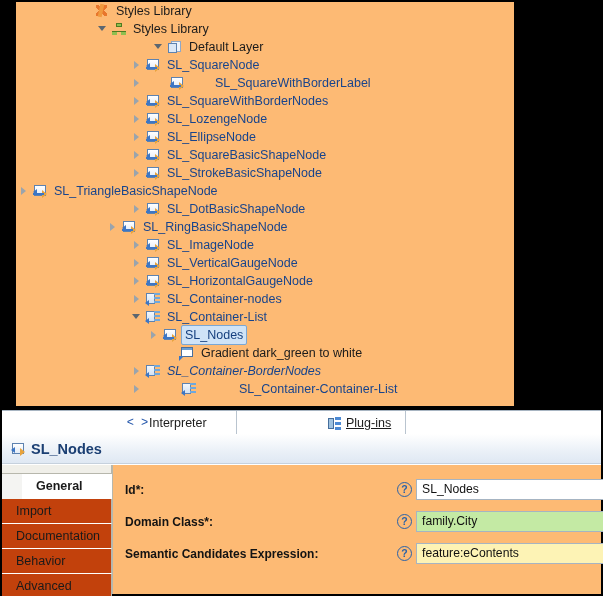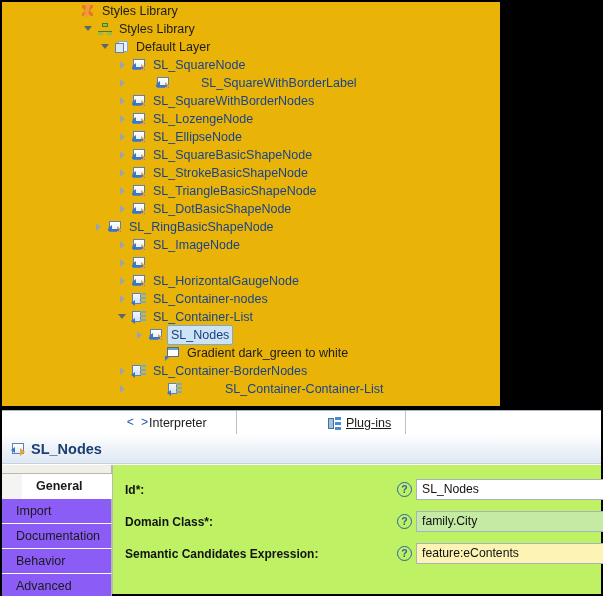--- a/index.html
+++ b/index.html
@@ -18,24 +18,24 @@
     position: absolute;
     left: 0; top: 0;
     width: 603px; height: 596px;
     background: #000;
     overflow: hidden;
   }
 
   
   #tree-panel {
     position: absolute;
-    left: 2px; top: 2px;
+    left: 16px; top: 2px;
     width: 498px;
     height: 404px;
-    background: #eab308;
+    background: #fdba74;
     overflow: hidden;
   }
 
   .tree-row {
     position: relative;
     height: 18px;
     line-height: 18px;
     white-space: nowrap;
     font-size: 12.5px;
     color: #000000;
@@ -399,21 +399,21 @@
     background: #f4f4f2;
     border-right: 1px solid #b7b7ac;
   }
   .side-tab {
     height: 25px;
     line-height: 25px;
     padding-left: 14px;
     font-size: 12.5px;
     color: #1a1a1a;
     box-sizing: border-box;
-    background: #8b5cf6;
+    background: #c2410c;
     border-bottom: 1px solid #ffffff;
     border-right: 1px solid #b7b7ac;
     white-space: nowrap;
   }
   .side-tab.active {
     background: #ffffff;
     font-weight: bold;
     border-right: 1px solid #ffffff;
     margin-left: 20px;
   }
@@ -422,21 +422,21 @@
     background: #f0efe9;
     border-bottom: 1px solid #b7b7ac;
     border-right: 1px solid #b7b7ac;
   }
 
   #form {
     position: absolute;
     left: 111px; top: 0;
     right: 0;
     height: 129px;
-    background: #bef264;
+    background: #fdba74;
   }
   .form-row {
     position: absolute;
     left: 0;
     width: 492px;
     height: 22px;
     display: flex;
     align-items: center;
   }
   .form-label {
@@ -489,21 +489,21 @@
       <div class="tree-row" style="padding-left: 62px;">
         <span class="twisty "></span>
         <span class="ticon ic-styles-root"></span>
         <span class="tlabel">Styles Library</span>
       </div>
       <div class="tree-row" style="padding-left: 79px;">
         <span class="twisty expanded"></span>
         <span class="ticon ic-viewpoint"></span>
         <span class="tlabel">Styles Library</span>
       </div>
-      <div class="tree-row" style="padding-left: 96px;">
+      <div class="tree-row" style="padding-left: 96px; margin-left: 39px;">
         <span class="twisty expanded"></span>
         <span class="ticon ic-layer"></span>
         <span class="tlabel">Default Layer</span>
       </div>
       <div class="tree-row" style="padding-left: 113px;">
         <span class="twisty collapsed"></span>
         <span class="ticon ic-node">
           <i class="arrowtail"></i>
           <i class="arrowhead"></i>
         </span>
@@ -550,21 +550,21 @@
         <span class="tlabel blue">SL_SquareBasicShapeNode</span>
       </div>
       <div class="tree-row" style="padding-left: 113px;">
         <span class="twisty collapsed"></span>
         <span class="ticon ic-node">
           <i class="arrowtail"></i>
           <i class="arrowhead"></i>
         </span>
         <span class="tlabel blue">SL_StrokeBasicShapeNode</span>
       </div>
-      <div class="tree-row" style="padding-left: 113px; text-align: right;">
+      <div class="tree-row" style=" text-align: right;">
         <span class="twisty collapsed"></span>
         <span class="ticon ic-node">
           <i class="arrowtail"></i>
           <i class="arrowhead"></i>
         </span>
         <span class="tlabel blue">SL_TriangleBasicShapeNode</span>
       </div>
       <div class="tree-row" style="padding-left: 113px;">
         <span class="twisty collapsed"></span>
         <span class="ticon ic-node">
@@ -588,20 +588,21 @@
           <i class="arrowhead"></i>
         </span>
         <span class="tlabel blue">SL_ImageNode</span>
       </div>
       <div class="tree-row" style="padding-left: 113px;">
         <span class="twisty collapsed"></span>
         <span class="ticon ic-node">
           <i class="arrowtail"></i>
           <i class="arrowhead"></i>
         </span>
+        <span class="tlabel blue">SL_VerticalGaugeNode</span>
       </div>
       <div class="tree-row" style="padding-left: 113px;">
         <span class="twisty collapsed"></span>
         <span class="ticon ic-node">
           <i class="arrowtail"></i>
           <i class="arrowhead"></i>
         </span>
         <span class="tlabel blue">SL_HorizontalGaugeNode</span>
       </div>
       <div class="tree-row" style="padding-left: 113px;">
@@ -624,21 +625,21 @@
           <i class="arrowtail"></i>
           <i class="arrowhead"></i>
         </span>
         <span class="tlabel blue">SL_Nodes</span>
       </div>
       <div class="tree-row" style="padding-left: 147px;">
         <span class="twisty "></span>
         <span class="ticon ic-gradient"></span>
         <span class="tlabel">Gradient  dark_green to white</span>
       </div>
-      <div class="tree-row" style="padding-left: 113px;">
+      <div class="tree-row" style="padding-left: 113px; font-style: italic;">
         <span class="twisty collapsed"></span>
         <span class="ticon ic-container">
           <i class="ctail"></i>
         </span>
         <span class="tlabel blue">SL_Container-BorderNodes</span>
       </div>
       <div class="tree-row" style="padding-left: 113px; gap: 36px;">
         <span class="twisty collapsed"></span>
         <span class="ticon ic-container">
           <i class="ctail"></i>

